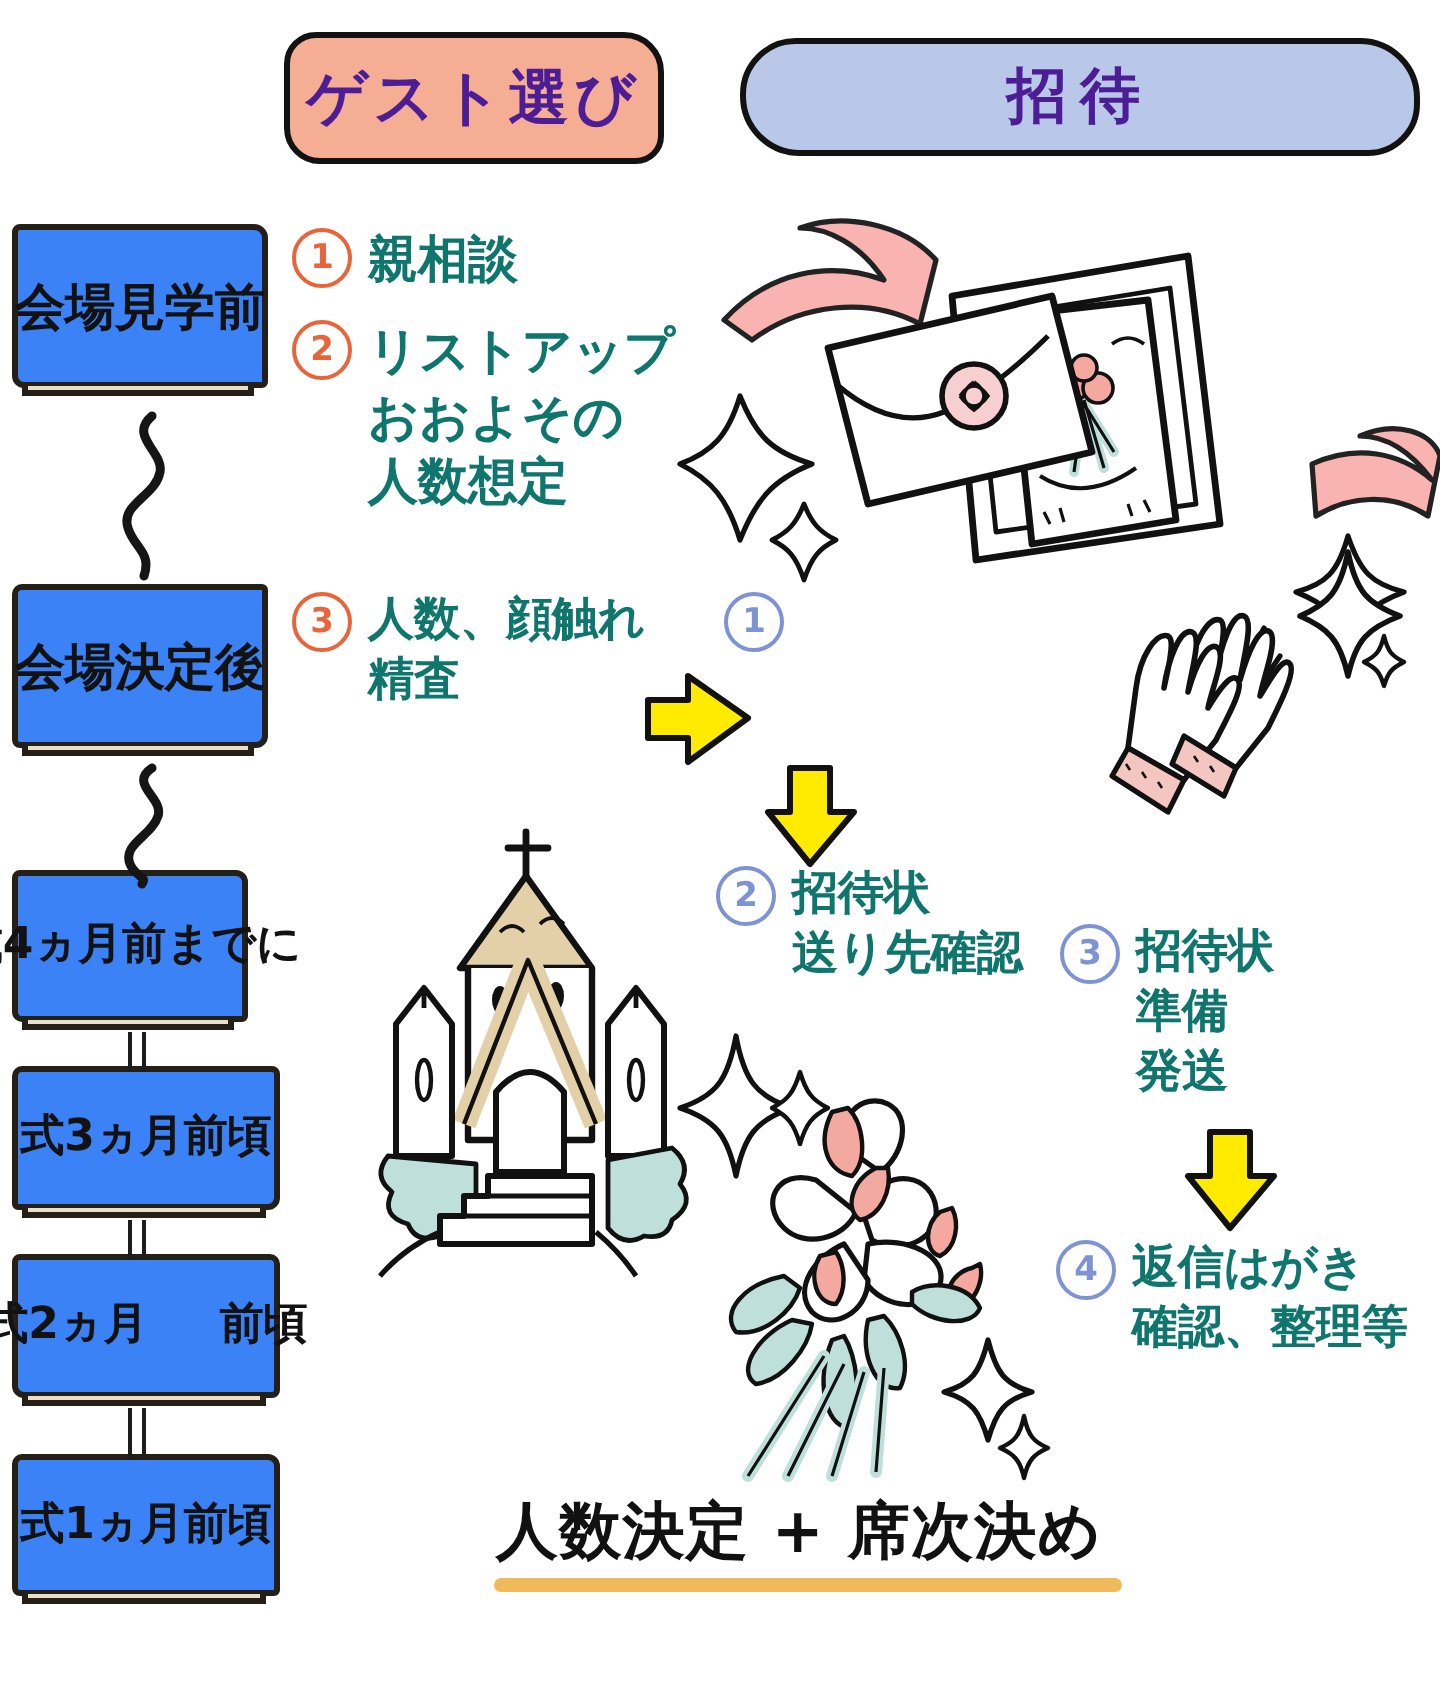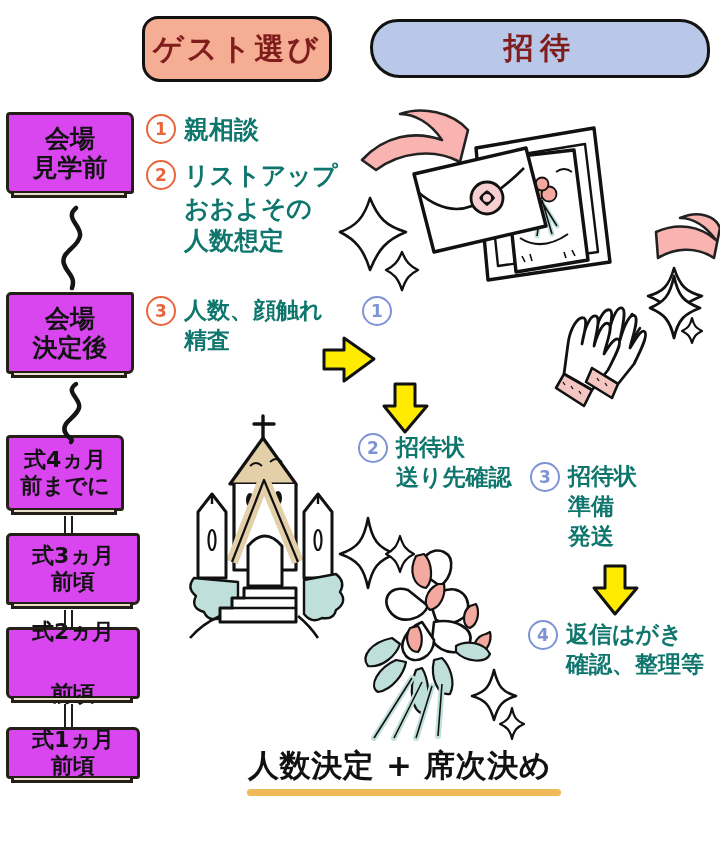--- a/index.html
+++ b/index.html
@@ -3,45 +3,45 @@
 <meta charset="utf-8">
 <style>
   html,body{margin:0;padding:0;background:#ffffff;}
   body{width:720px;height:851px;position:relative;overflow:hidden;
        font-family:"DejaVu Sans","Liberation Sans",sans-serif;color:#1a1a1a;}
   .stage{position:absolute;left:0;top:0;width:720px;height:851px;}
 
   
   .banner{position:absolute;display:flex;align-items:center;justify-content:center;
           border:3px solid #121212;box-sizing:border-box;}
-  .banner span{font-weight:700;letter-spacing:.10em;color:#7f1d1d;}
+  .banner span{font-weight:700;letter-spacing:.10em;color:#4c1d95;}
   #banner-guest{left:142px;top:16px;width:190px;height:66px;background:#F5AD94;
       border-radius:16px 20px 14px 18px;}
   #banner-guest span{font-size:30px;}
   #banner-invite{left:370px;top:19px;width:340px;height:59px;background:#B9C8E8;
       border-radius:28px 30px 26px 30px;}
   #banner-invite span{font-size:30px;letter-spacing:.22em;}
 
   
-  .tbox{position:absolute;background:#d946ef;border:3px solid #242018;box-sizing:border-box;
-        display:flex;flex-direction:column;align-items:center;justify-content:center;
+  .tbox{position:absolute;background:#3b82f6;border:3px solid #242018;box-sizing:border-box;
+        display:flex;flex-direction:row;align-items:center;justify-content:center;
         line-height:1.16;font-weight:700;color:#121212;}
   .tbox .l1,.tbox .l2{display:block;white-space:nowrap;}
   .tbox .l1{font-size:25px;}
   .tbox .l2{font-size:25px;}
   .tbox.sm .l1,.tbox.sm .l2{font-size:22px;}
   .tbox::after{content:"";position:absolute;left:2px;right:4px;bottom:-7px;height:5px;
      background:#EADFC8;border:3px solid #242018;border-top:none;box-sizing:border-box;}
 
   #tbox-0{left:6px;top:112px;width:128px;height:82px;border-radius:4px 7px 3px 6px;}
   #tbox-1{left:6px;top:292px;width:128px;height:82px;border-radius:5px 3px 6px 4px;}
   #tbox-2{left:6px;top:435px;width:118px;height:76px;border-radius:4px 6px 3px 5px;}
   #tbox-3{left:6px;top:533px;width:134px;height:72px;border-radius:5px 4px 6px 3px;}
   #tbox-4{left:6px;top:627px;width:134px;height:72px;border-radius:4px 5px 4px 6px;gap:36px;}
-  #tbox-5{left:6px;top:727px;width:134px;height:52px;border-radius:5px 6px 3px 4px;}
+  #tbox-5{left:6px;top:727px;width:134px;height:71px;border-radius:5px 6px 3px 4px;}
 
   
   .conn{position:absolute;left:64px;width:9px;border-left:2.5px solid #1d1d1d;
         border-right:2.5px solid #1d1d1d;box-sizing:border-box;}
   #conn-a{top:516px;height:20px;}
   #conn-b{top:610px;height:20px;}
   #conn-c{top:704px;height:26px;}
 
   
   .numrow{position:absolute;display:flex;align-items:flex-start;}

